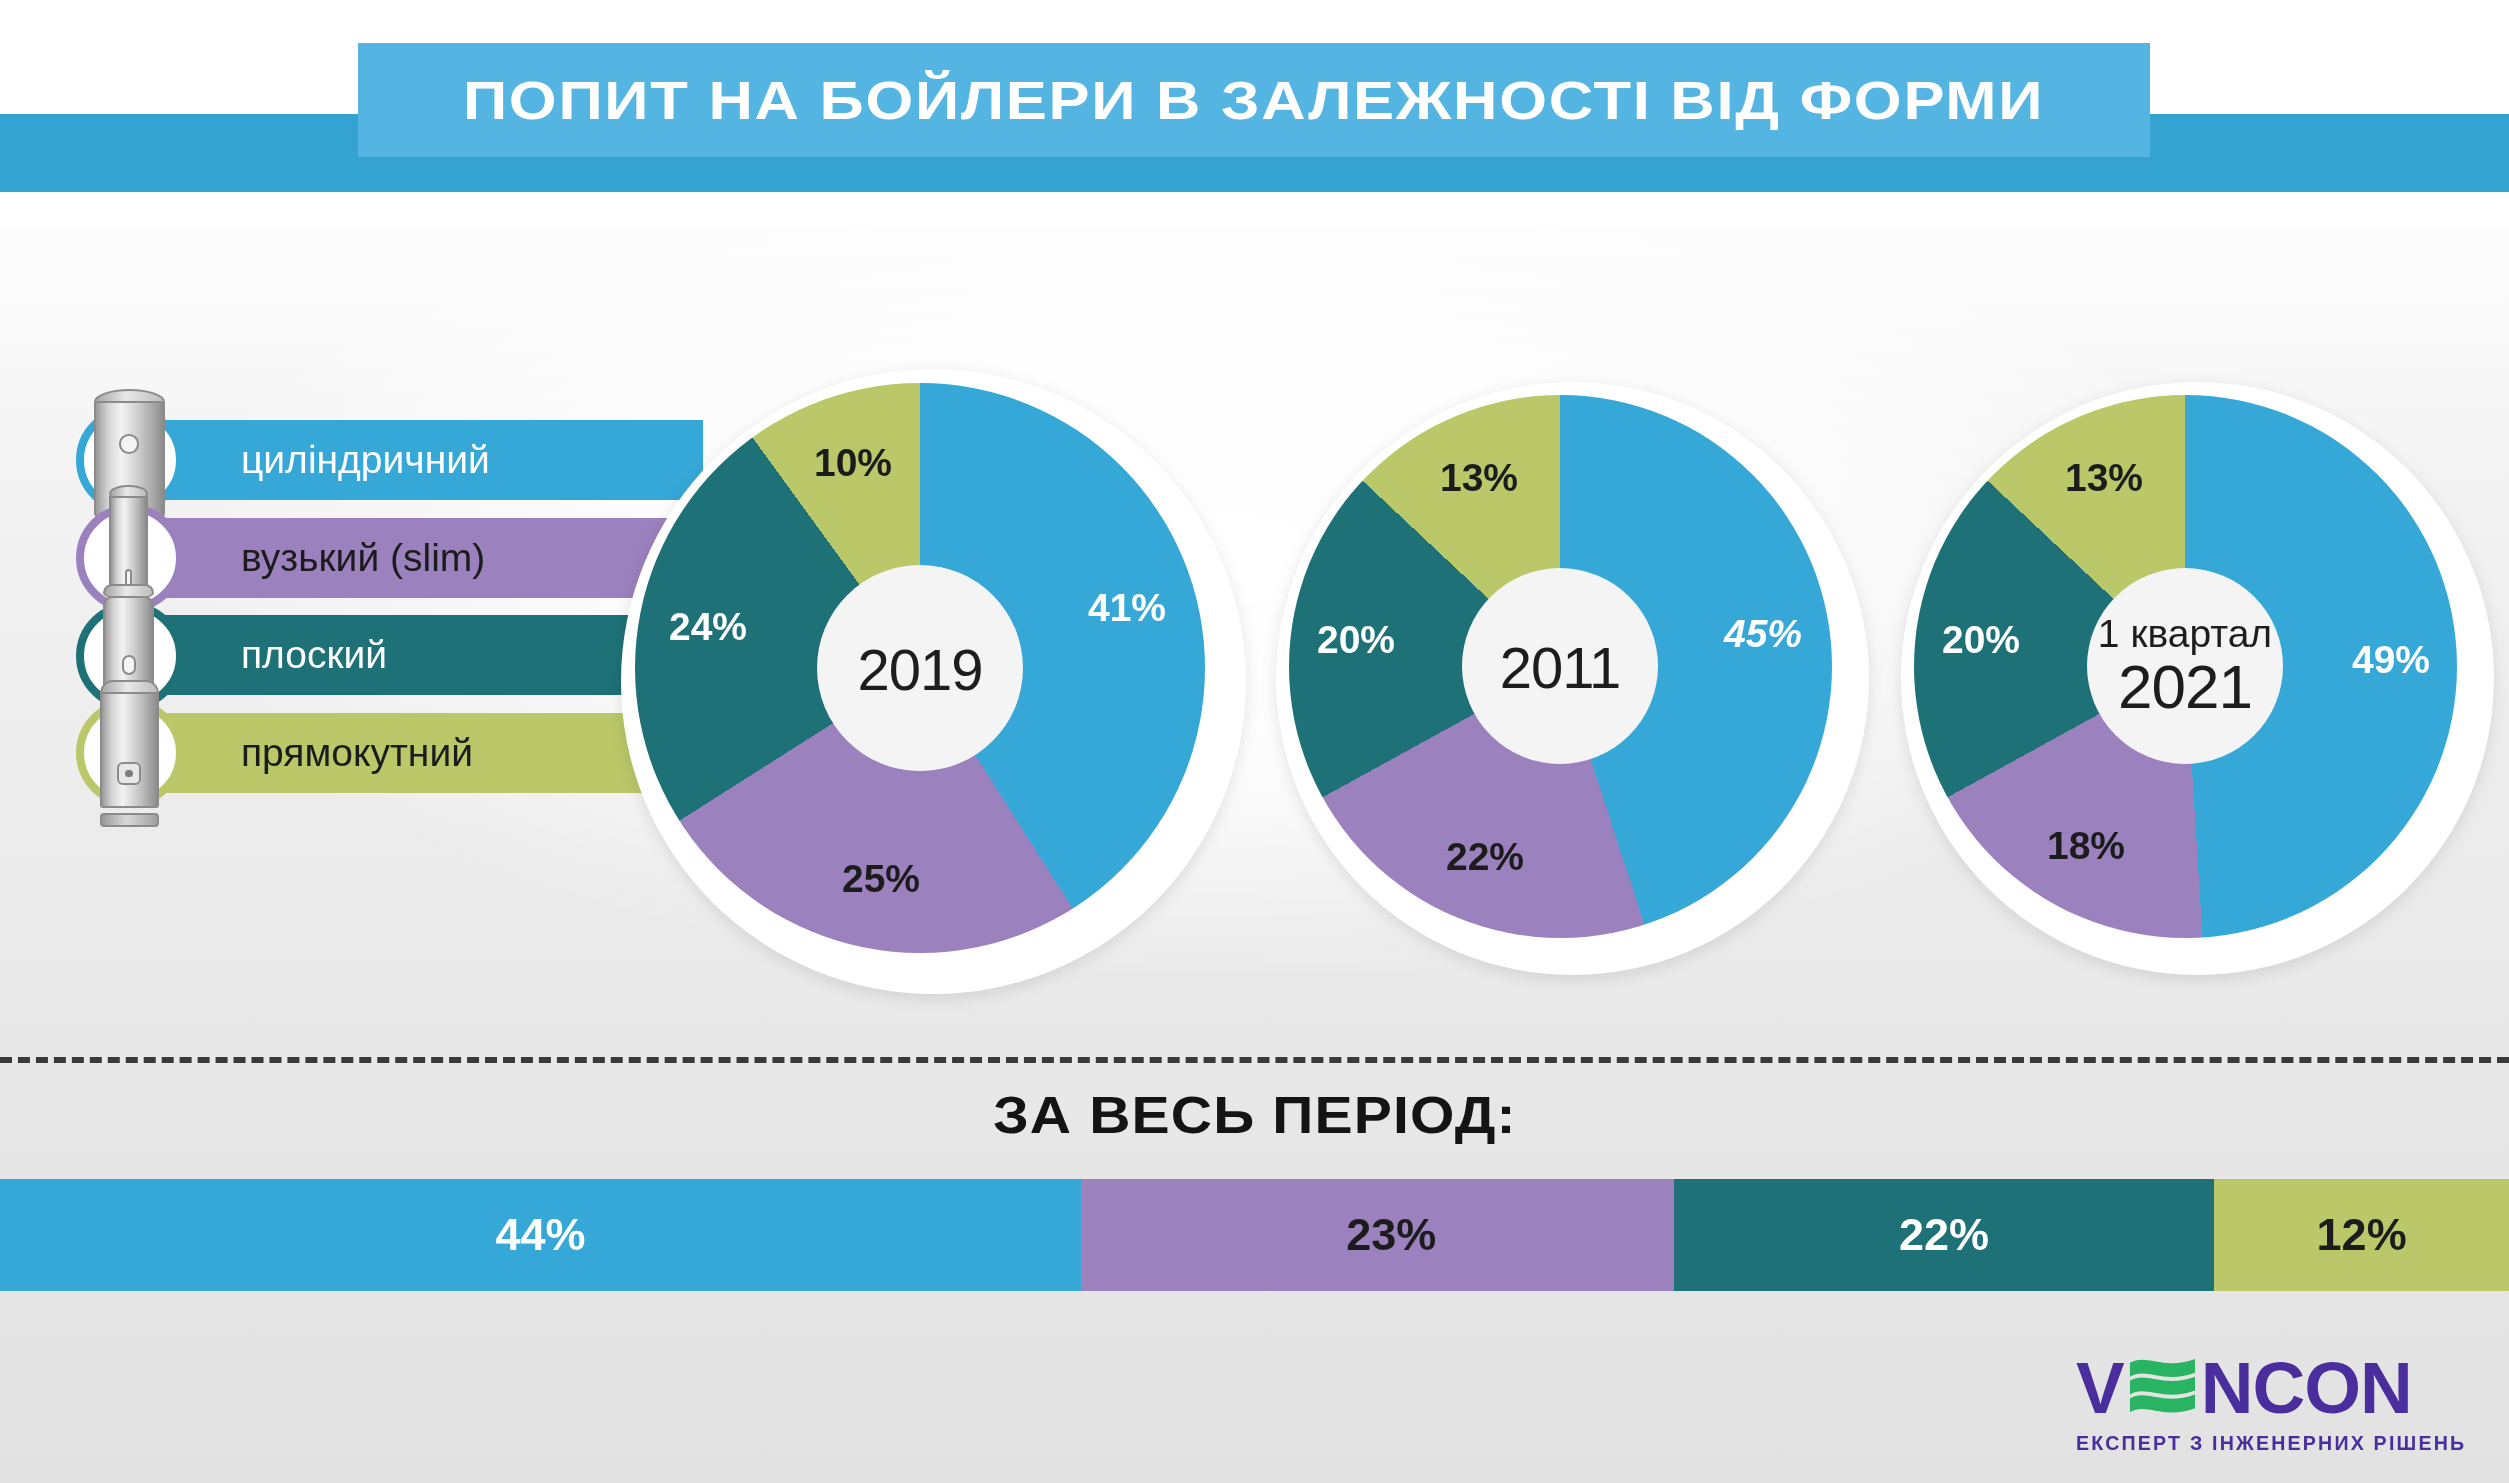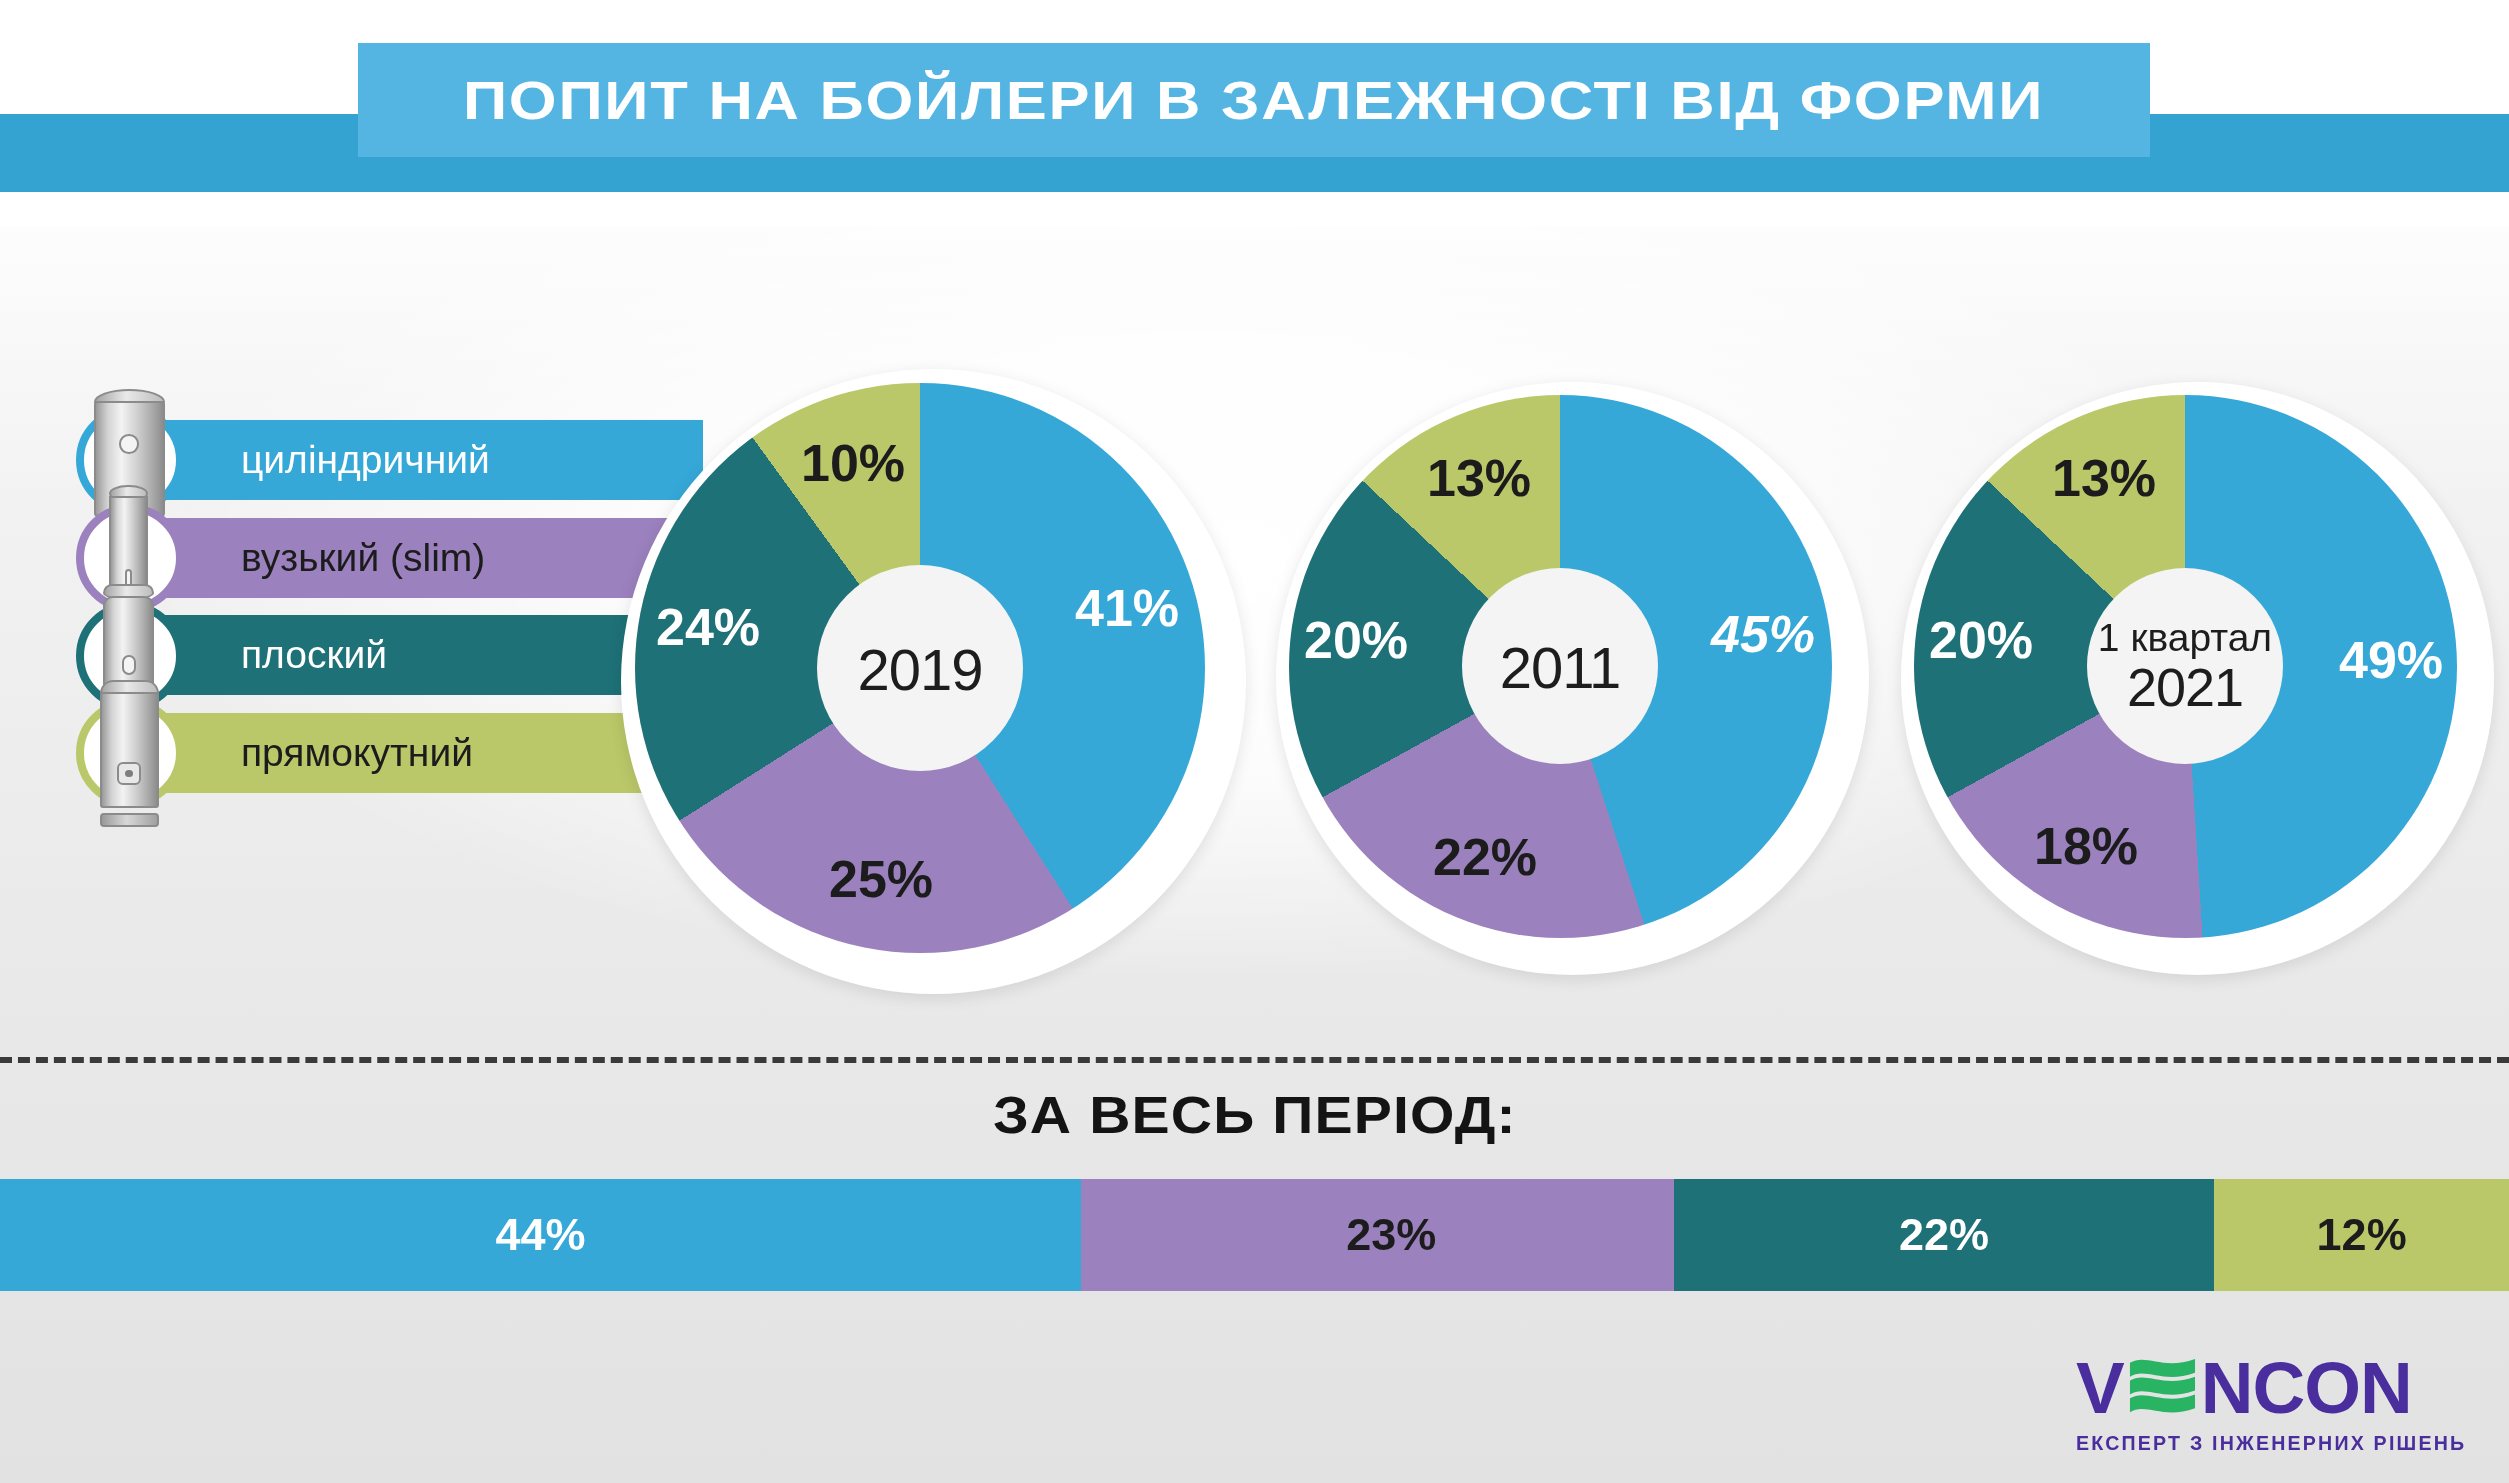--- a/index.html
+++ b/index.html
@@ -108,24 +108,24 @@
     box-shadow:0 3.9px 15.7px rgba(0,0,0,.10);
   }
   .donut .pie{position:absolute;border-radius:50%;}
   .donut .hole{
     position:absolute;border-radius:50%;background:#f4f4f4;
     display:flex;flex-direction:column;align-items:center;justify-content:center;
     color:#1d1d1d;line-height:1.0;
   }
   .hole .sub{font-size:39px;font-weight:400;margin-bottom:3.9px;}
   .hole .yr{font-size:58px;font-weight:400;letter-spacing:-1px;}
-  .hole .yr.big{font-size:54px;}
+  .hole .yr.big{font-size:62px;}
 
   .d-label{
-    position:absolute;font-size:52px;font-weight:700;white-space:nowrap;
+    position:absolute;font-size:39px;font-weight:700;white-space:nowrap;
     transform:translate(-50%,-50%);
   }
   .dl-white{color:#ffffff;}
   .dl-dark{color:#1c1c1c;}
 
   
   #donut2019{left:621px;top:369px;width:598px;height:598px;padding:13.7px;}
   #donut2020{left:1276px;top:382px;width:568px;height:568px;padding:12.7px;}
   #donut2021{left:1901px;top:382px;width:568px;height:568px;padding:12.7px;}
   #donut2019 .pie{left:13.7px;top:13.7px;width:570px;height:570px;}

